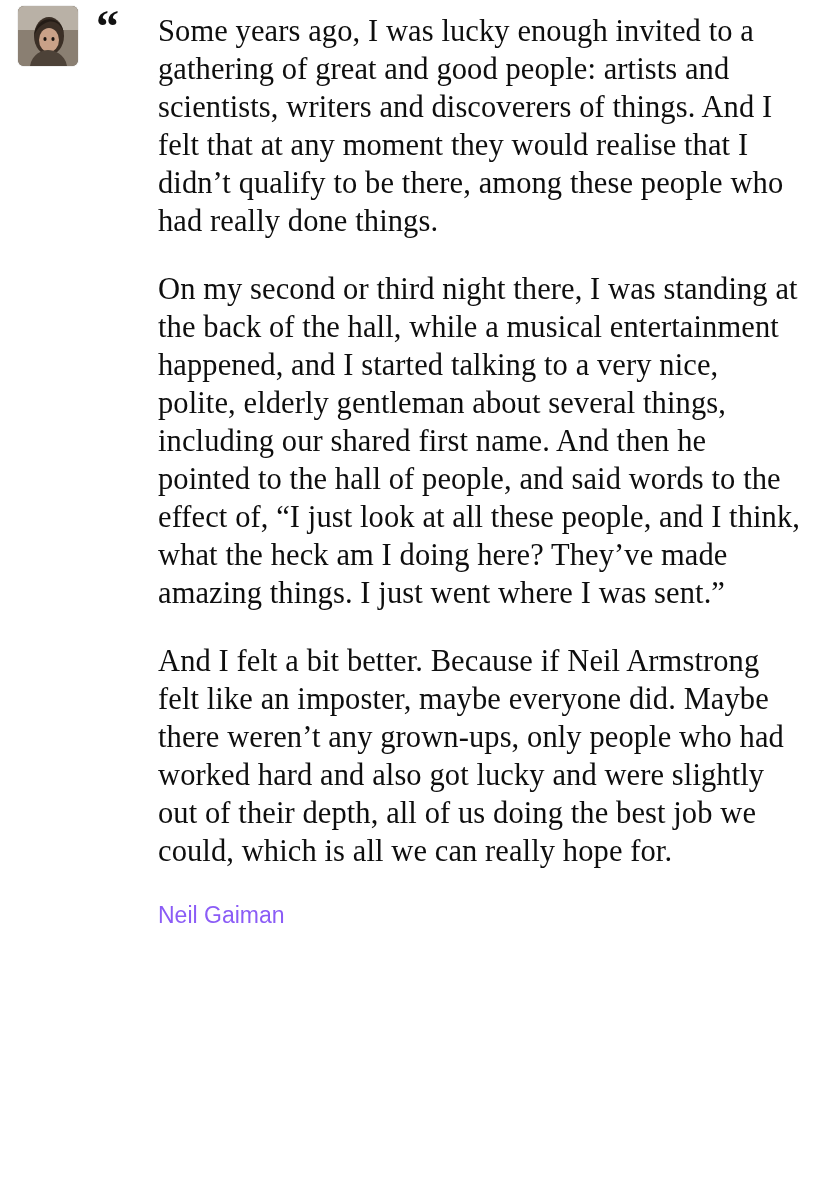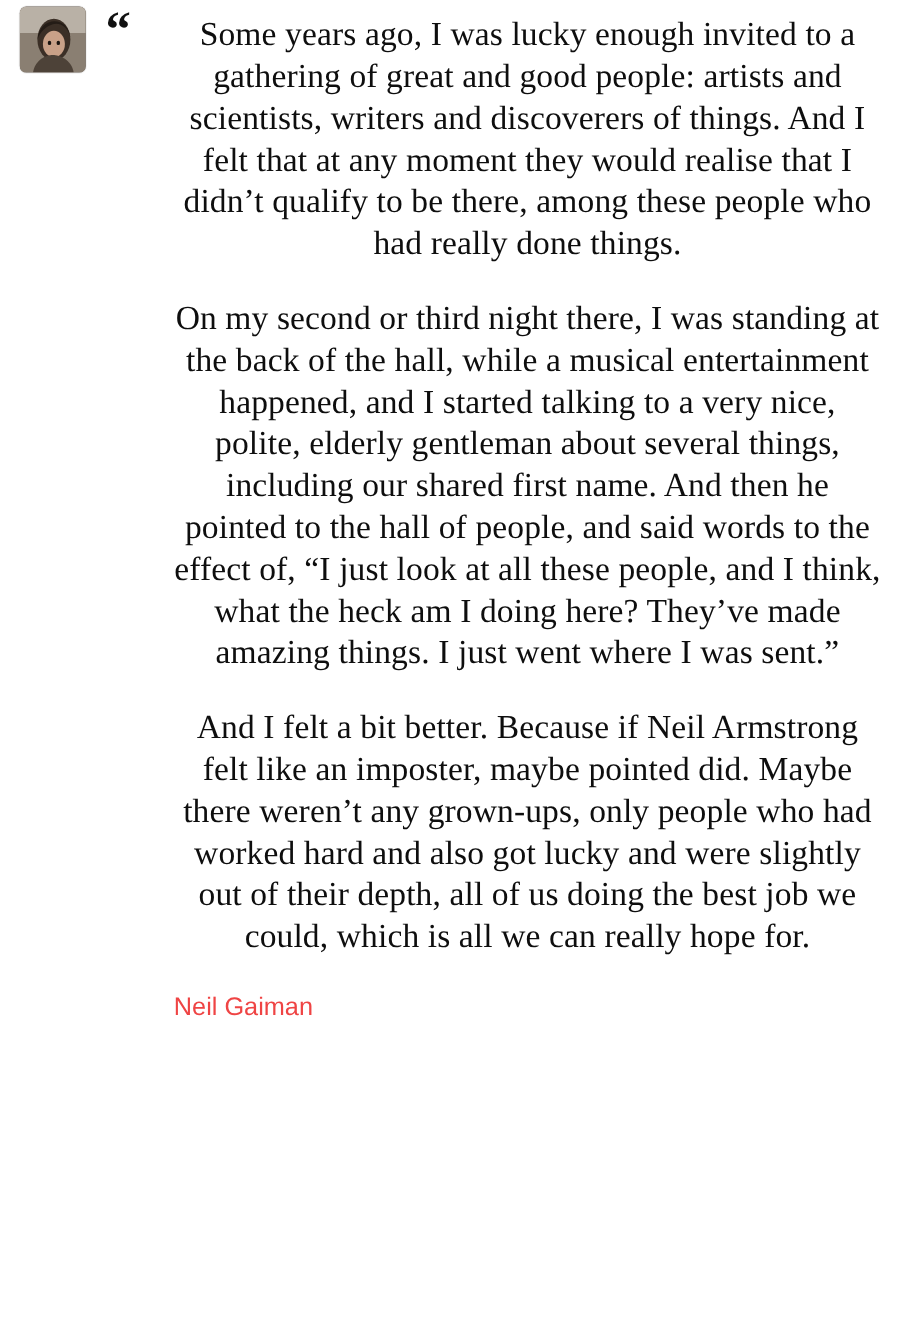--- a/index.html
+++ b/index.html
@@ -48,29 +48,29 @@
   .quote-body {
     margin-left: 140px;
     padding-top: 2px;
   }
   .para {
     font-family: "Liberation Serif", serif;
     font-size: 30.5px;
     line-height: 38px;
     color: #0e0e0e;
     margin: 0 0 30px 0;
-    text-align: center;
+    text-align: left;
     letter-spacing: 0.1px;
   }
   .para:last-of-type { margin-bottom: 26px; }
   .attribution {
     font-family: "Liberation Sans", sans-serif;
     font-size: 23px;
     line-height: 30px;
-    color: #ef4444;
+    color: #8b5cf6;
     margin: 0;
   }
 </style>
 </head>
 <body>
 
 <div class="quote-card">
 
   <div class="avatar">
     <svg width="60" height="60" viewBox="0 0 60 60">
@@ -83,17 +83,17 @@
       <ellipse cx="35" cy="33" rx="1.6" ry="2" fill="#1a1410"></ellipse>
       <path d="M12 60 C14 48, 24 44, 30 44 C36 44, 47 48, 49 60 Z" fill="#4d4238"></path>
     </svg>
   </div>
 
   <div class="quote-mark">“</div>
 
   <div class="quote-body">
     <p class="para">Some years ago, I was lucky enough invited to a gathering of great and good people: artists and scientists, writers and discoverers of things. And I felt that at any moment they would realise that I didn’t qualify to be there, among these people who had really done things.</p>
     <p class="para">On my second or third night there, I was standing at the back of the hall, while a musical entertainment happened, and I started talking to a very nice, polite, elderly gentleman about several things, including our shared first name. And then he pointed to the hall of people, and said words to the effect of, “I just look at all these people, and I think, what the heck am I doing here? They’ve made amazing things. I just went where I was sent.”</p>
-    <p class="para">And I felt a bit better. Because if Neil Armstrong felt like an imposter, maybe pointed did. Maybe there weren’t any grown-ups, only people who had worked hard and also got lucky and were slightly out of their depth, all of us doing the best job we could, which is all we can really hope for.</p>
+    <p class="para">And I felt a bit better. Because if Neil Armstrong felt like an imposter, maybe everyone did. Maybe there weren’t any grown-ups, only people who had worked hard and also got lucky and were slightly out of their depth, all of us doing the best job we could, which is all we can really hope for.</p>
     <p class="attribution">Neil Gaiman</p>
   </div>
 
 </div>
 
 </body></html>

